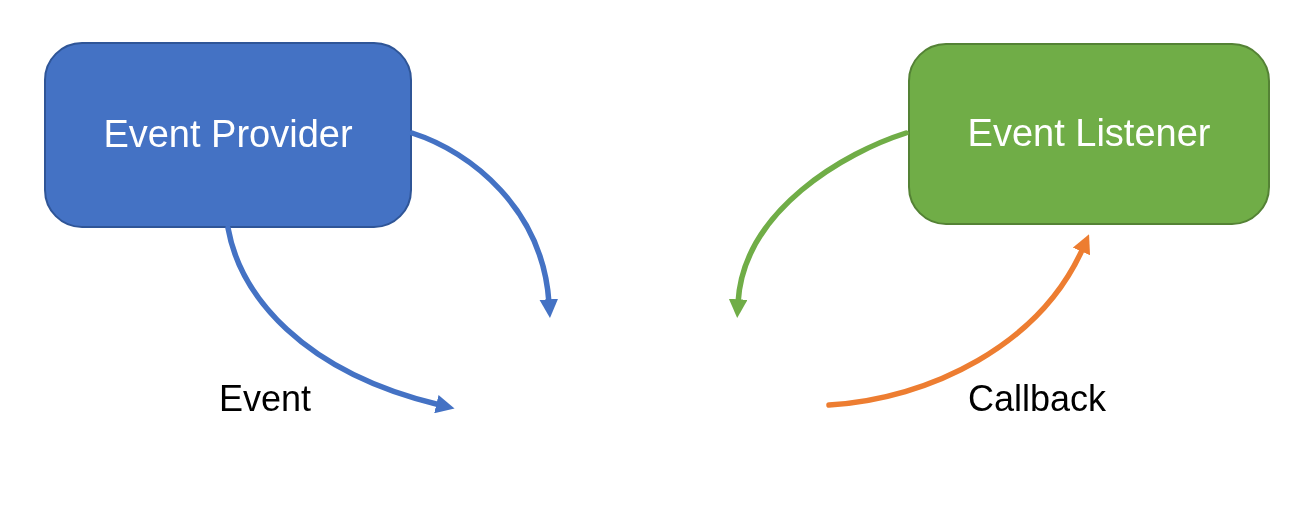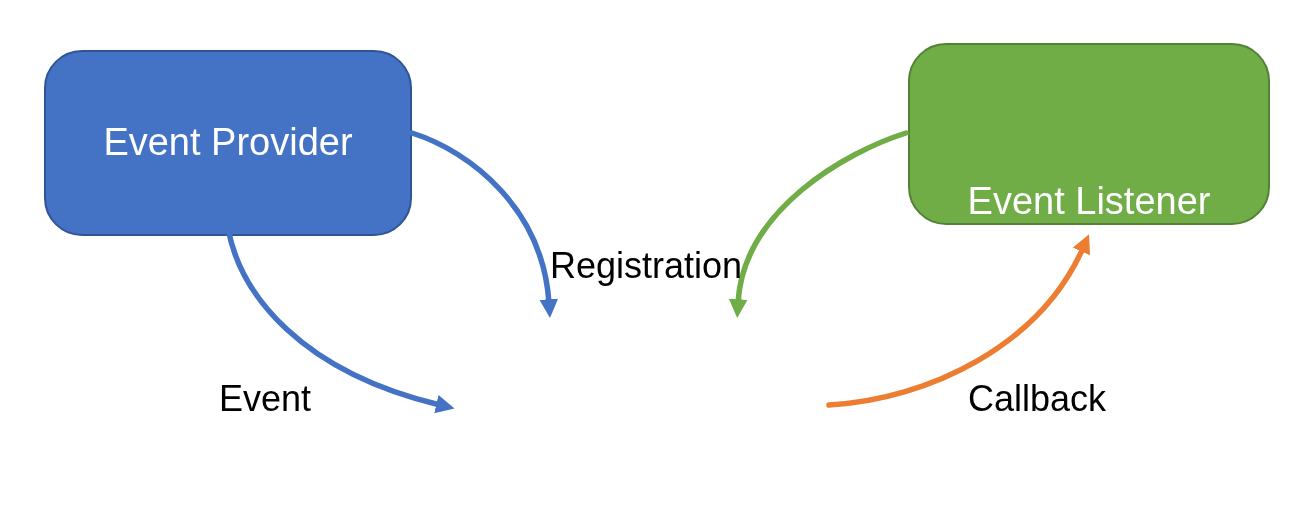--- a/index.html
+++ b/index.html
@@ -57,25 +57,25 @@
   }
   .label-registration { left: 646px;  top: 266px; }
   .label-event        { left: 265px;  top: 399px; }
   .label-callback     { left: 1037px; top: 399px; }
 </style>
 </head>
 <body>
 
 <div class="stage">
 
-  <div class="node node-provider" style="background: rgb(68, 114, 196); border-color: rgb(47, 85, 151); color: rgb(255, 255, 255); margin-top: 8px;">
+  <div class="node node-provider" style="background: rgb(68, 114, 196); border-color: rgb(47, 85, 151); color: rgb(255, 255, 255);">
     <span class="node-label">Event Provider</span>
   </div>
 
-  <div class="node node-listener" style="background: rgb(112, 173, 71); border-color: rgb(84, 130, 53); color: rgb(255, 255, 255); align-items: flex-end;">
+  <div class="node node-listener" style="background: rgb(112, 173, 71); border-color: rgb(84, 130, 53); color: rgb(255, 255, 255);">
     <span class="node-label">Event Listener</span>
   </div>
 
 
   <svg class="arrow-layer" viewBox="0 0 1307 532" xmlns="http://www.w3.org/2000/svg">
     <defs>
       <marker id="head-blue" viewBox="0 0 10 10" refX="2" refY="5" markerWidth="3.4" markerHeight="3.4" orient="auto">
         <path d="M0 0 L10 5 L0 10 Z" fill="#4472C4"></path>
       </marker>
       <marker id="head-green" viewBox="0 0 10 10" refX="2" refY="5" markerWidth="3.4" markerHeight="3.4" orient="auto">
@@ -88,19 +88,18 @@
 
     <path class="edge-path" d="M 412 133 C 472 152, 543 210, 549 303" marker-end="url(#head-blue)" stroke="#4472C4"></path>
 
     <path class="edge-path" d="M 228 228 C 240 295, 302 372, 440 405" marker-end="url(#head-blue)" stroke="#4472C4"></path>
 
     <path class="edge-path" d="M 906 133 C 846 152, 743 210, 738 303" marker-end="url(#head-green)" stroke="#70AD47"></path>
 
     <path class="edge-path" d="M 829 405 C 930 399, 1040 345, 1083 248" marker-end="url(#head-orange)" stroke="#ED7D31"></path>
   </svg>
 
-  <div class="edge-label label-registration" style="color: rgb(0, 0, 0);">Registration</div>
 
   <div class="edge-label label-event" style="color: rgb(0, 0, 0);">Event</div>
 
   <div class="edge-label label-callback" style="color: rgb(0, 0, 0);">Callback</div>
 
 </div>
 
 </body></html>

